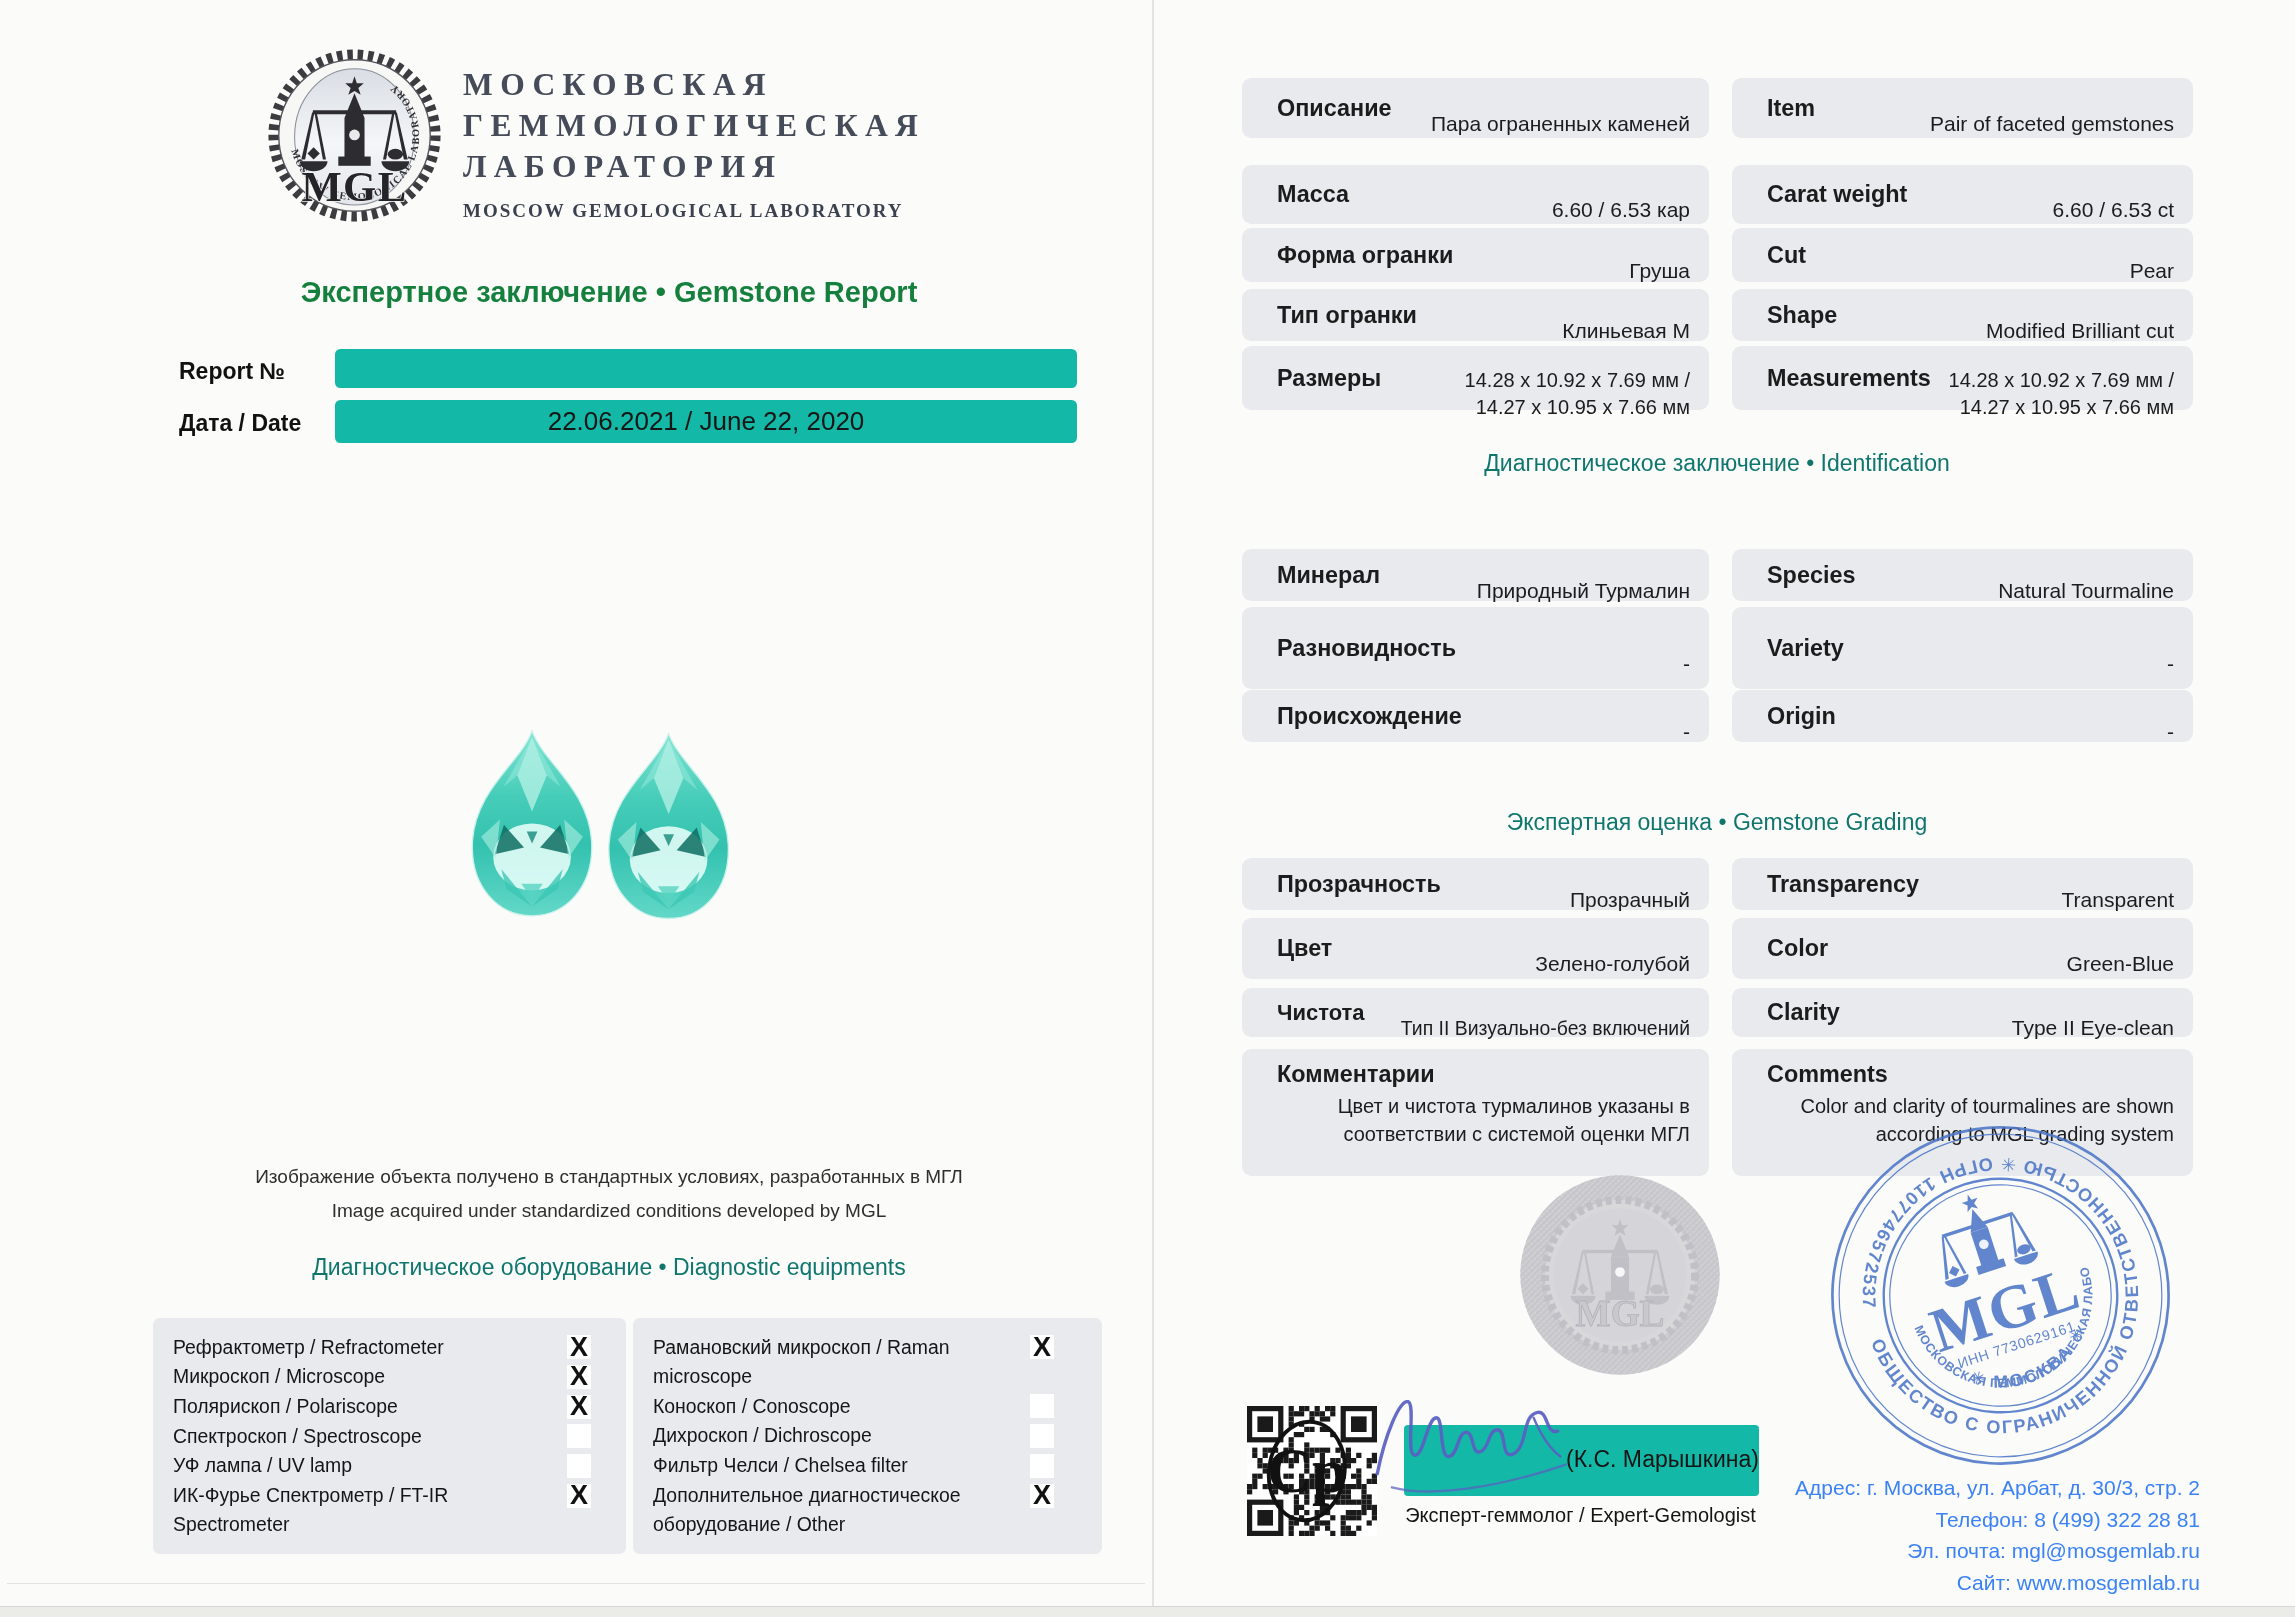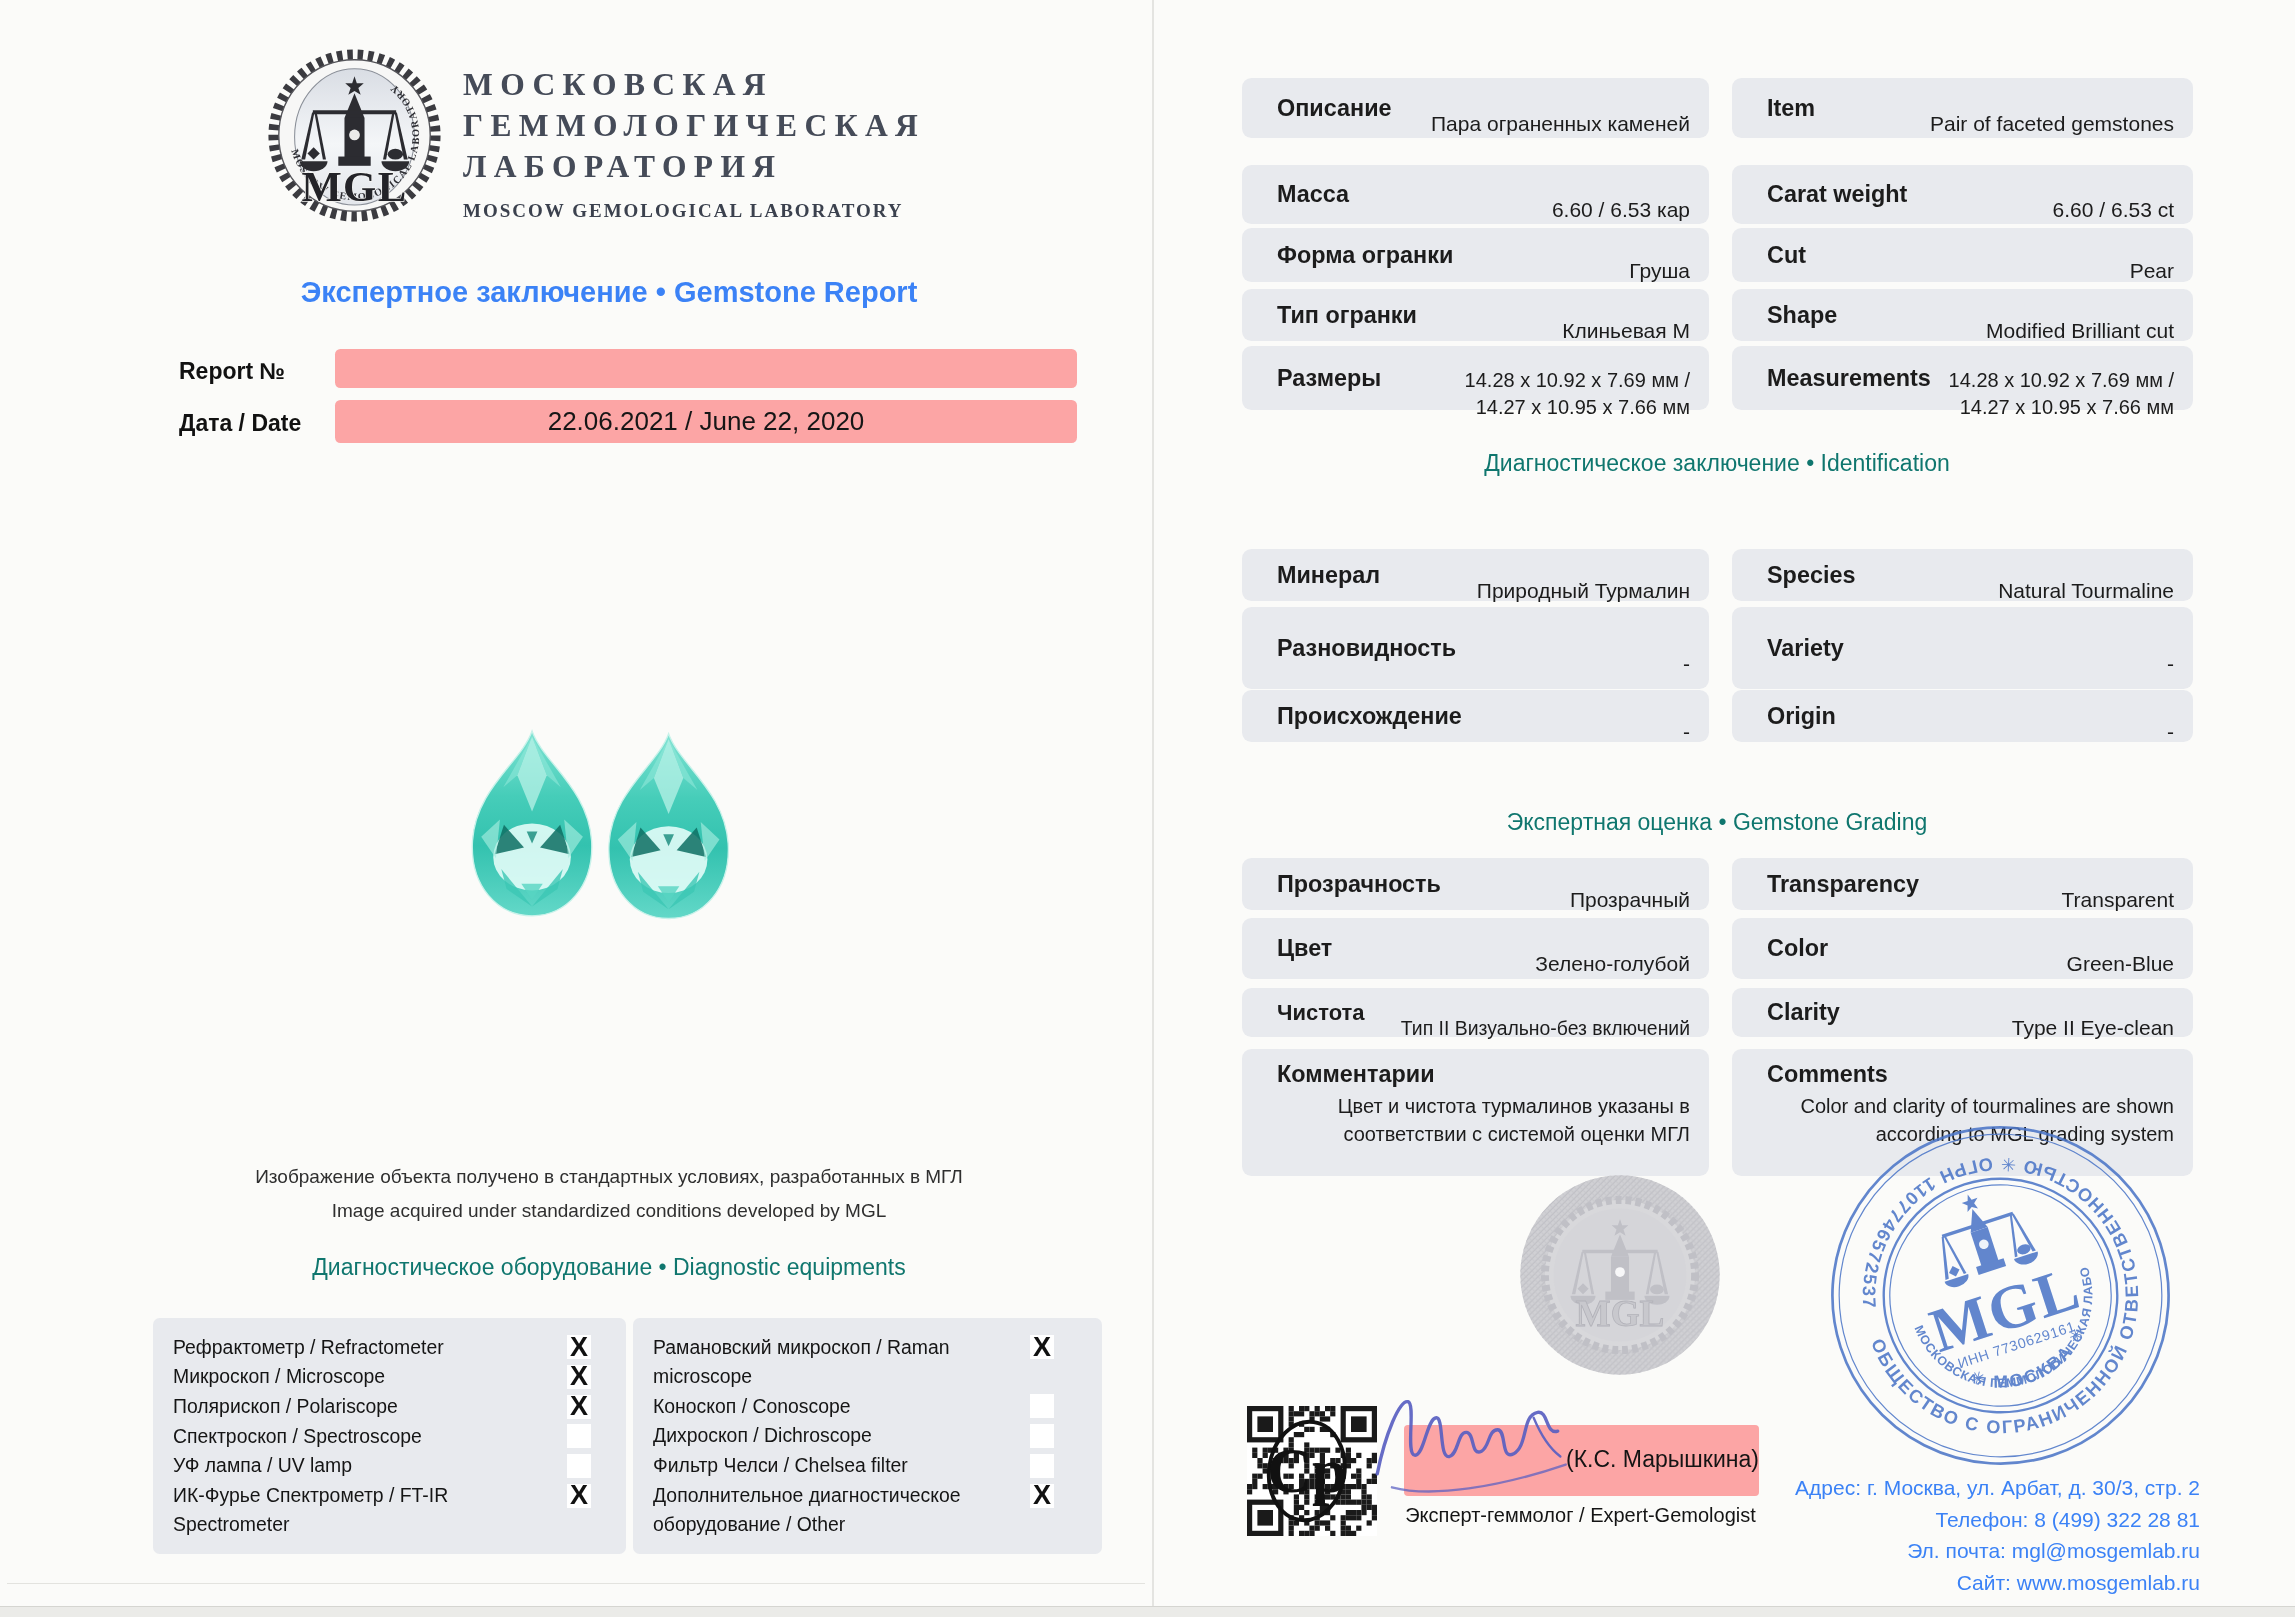--- a/index.html
+++ b/index.html
@@ -5,23 +5,23 @@
   html,body{margin:0;padding:0;background:#9a9a9a;}
   #page{position:relative;width:2295px;height:1618px;background:#fbfbf9;overflow:hidden;
         font-family:"Liberation Sans","DejaVu Sans",sans-serif;color:#1c1c1c;}
   
   .abs{position:absolute;}
   
   .org-ru{font-family:"Liberation Serif","DejaVu Serif",serif;font-weight:bold;font-size:31.5px;
           letter-spacing:7.4px;color:#454b58;line-height:41px;}
   .org-en{font-family:"Liberation Serif","DejaVu Serif",serif;font-weight:bold;font-size:19px;
           letter-spacing:2px;color:#3b414e;margin-top:13.4px;}
-  .doc-title{font-size:29px;font-weight:bold;color:#3b82f6;text-align:center;}
+  .doc-title{font-size:29px;font-weight:bold;color:#15803d;text-align:center;}
   .fld-lbl{font-size:23px;font-weight:bold;color:#111;}
-  .fld{background:#fca5a5;border-radius:5.4px;}
+  .fld{background:#14b8a6;border-radius:5.4px;}
   .date-val{font-size:26px;color:#161616;text-align:center;line-height:42px;}
   .caption{font-size:19px;color:#2f2f2f;text-align:center;width:1004px;left:107px;}
   .sect{font-size:23px;color:#0f766e;text-align:center;}
   
   .drow{position:absolute;left:0;width:2295px;}
   .cell{position:absolute;top:0;height:100%;background:#e8eaee;border-radius:9.4px;
         display:flex;align-items:center;box-sizing:border-box;}
   .cell.ru{left:1242px;width:467px;}
   .cell.en{left:1732px;width:461px;}
   .cell .lbl{font-weight:bold;font-size:23.4px;padding-left:35px;white-space:nowrap;}

